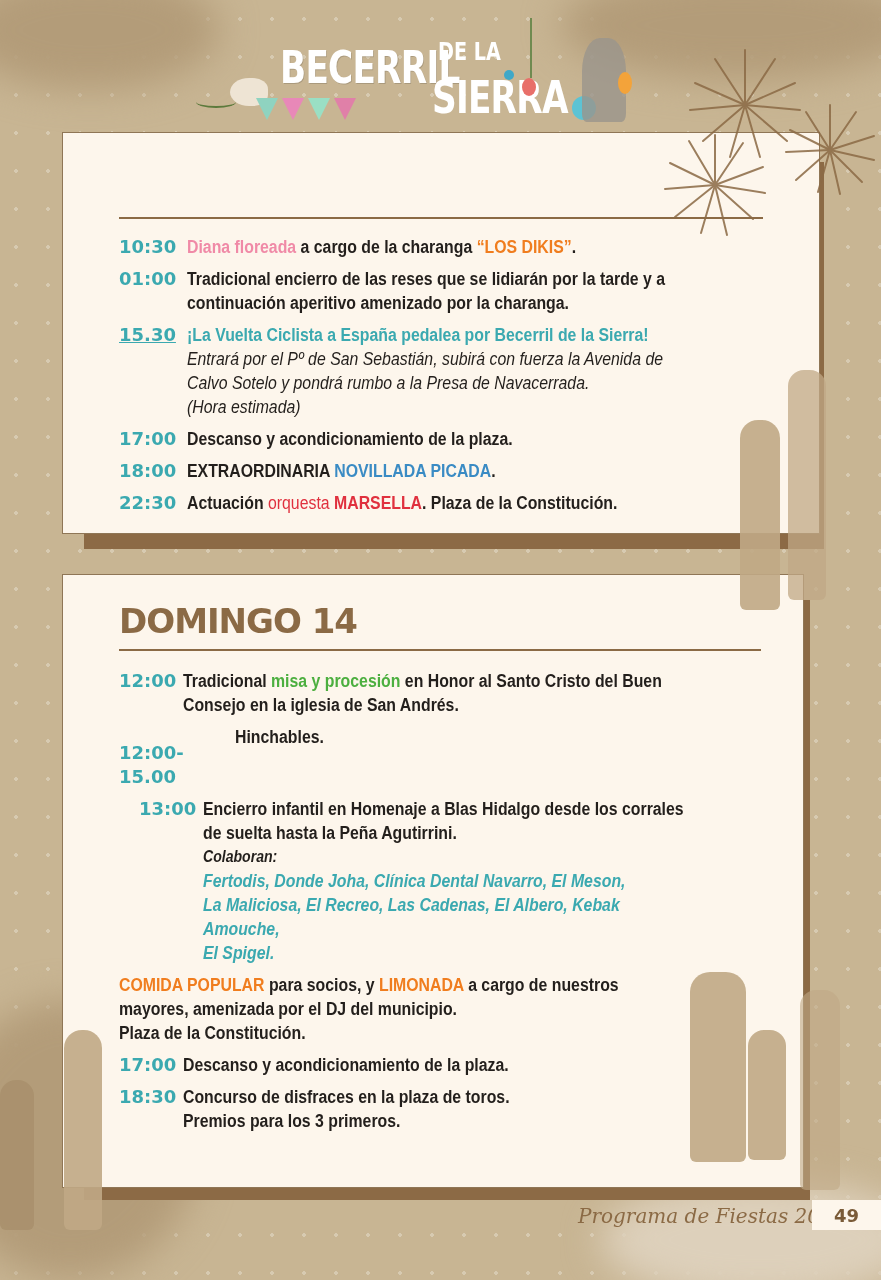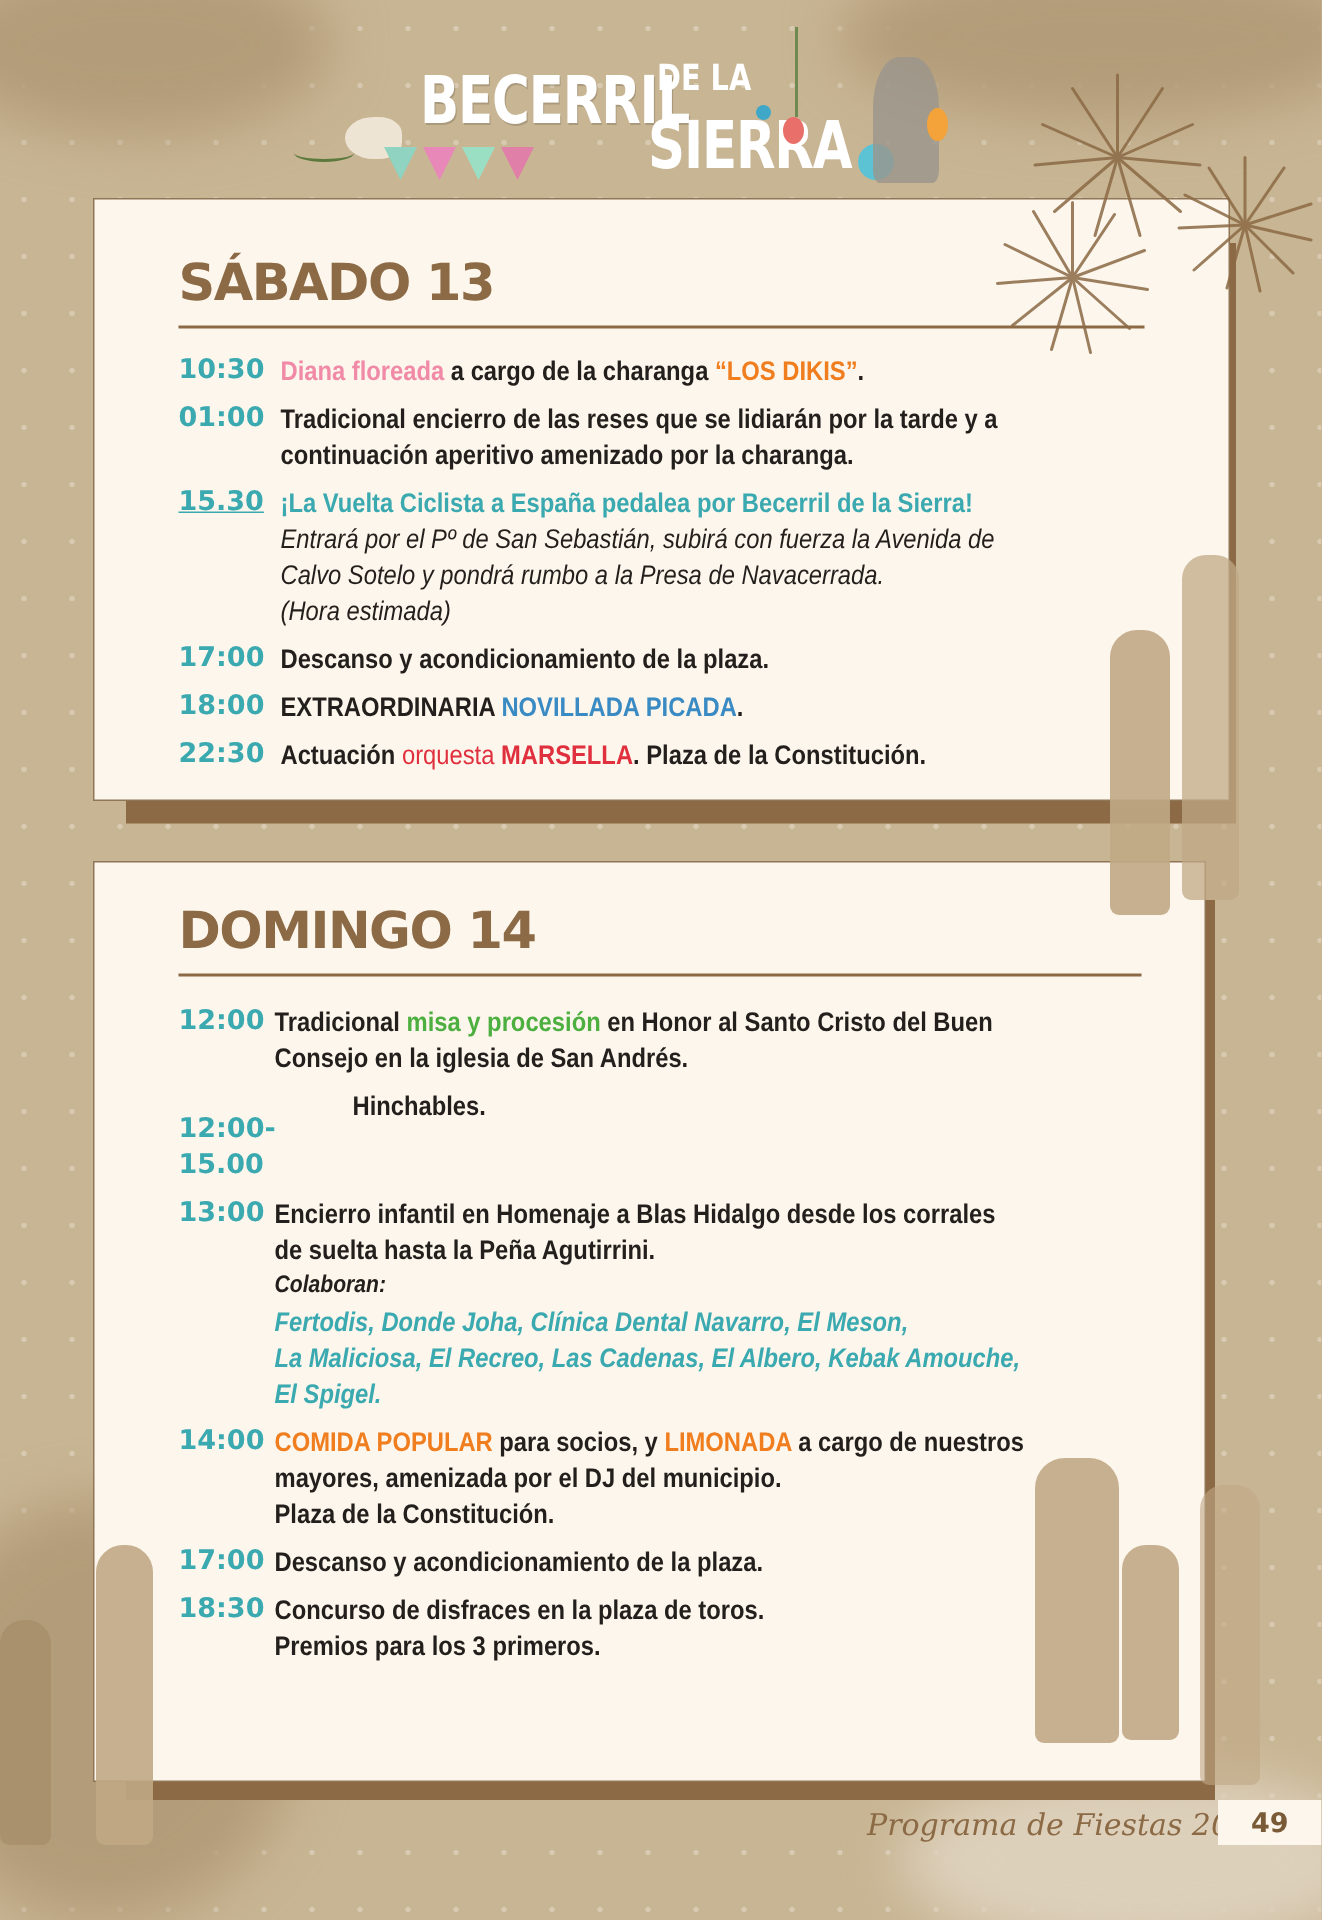--- a/index.html
+++ b/index.html
@@ -115,21 +115,20 @@
   <div style="position:absolute;left:340px;top:0;width:2px;height:60px;background:#6f8a50;"></div>
   <div style="position:absolute;left:332px;top:60px;width:14px;height:18px;background:#e86f6a;border-radius:50%;"></div>
   <div style="position:absolute;left:314px;top:52px;width:10px;height:10px;background:#3fa8c8;border-radius:50%;"></div>
   <div style="position:absolute;left:382px;top:78px;width:24px;height:24px;background:#5cc3d4;border-radius:50%;"></div>
   <div style="position:absolute;left:392px;top:20px;width:44px;height:84px;background:#9a958c;border-radius:40% 40% 10% 10%;opacity:0.8;"></div>
   <div style="position:absolute;left:428px;top:54px;width:14px;height:22px;background:#f3a33a;border-radius:50%;"></div>
 </div>
 
 <div class="card-shadow" style="left:84px;top:162px;width:740px;height:387px;"></div>
 <div class="card" style="left:62px;top:132px;width:756px;height:400px;">
-  <div class="day-title" style="top:36px;">SÁBADO 13</div>
   <div class="rule" style="top:84px;width:644px;"></div>
   <div class="events" style="top:102px;">
     <div class="ev">
       <span class="t" style="width:68px;">10:30</span>
       <span class="body"><span class="pink">Diana floreada</span><span> a cargo de la charanga </span><span class="orange">“LOS DIKIS”</span><span>.</span></span>
     </div>
     <div class="ev">
       <span class="t" style="width:68px;">01:00</span>
       <span class="body">Tradicional encierro de las reses que se lidiarán por la tarde y a continuación aperitivo amenizado por la charanga.</span>
     </div>
@@ -163,31 +162,30 @@
   <div class="events" style="top:94px;">
     <div class="ev">
       <span class="t" style="width:64px;">12:00</span>
       <span class="body"><span>Tradicional </span><span class="green">misa y procesión</span><span> en Honor al Santo Cristo del Buen Consejo en la iglesia de San Andrés.</span></span>
     </div>
     <div class="ev">
       <span class="t" style="width:116px;margin-top:16px;">12:00-15.00</span>
       <span class="body">Hinchables.</span>
     </div>
     <div class="ev">
-      <span class="t" style="width:64px;">13:00</span>
+      <span class="t" style="width:64px;margin-left:20px;">13:00</span>
       <span class="body">
           <span style="display:block;">Encierro infantil en Homenaje a Blas Hidalgo desde los corrales de suelta hasta la Peña Agutirrini.</span>
           <span class="colab-label">Colaboran:</span>
           <span class="collab">Fertodis, Donde Joha, Clínica Dental Navarro, El Meson,</span>
           <span class="collab">La Maliciosa, El Recreo, Las Cadenas, El Albero, Kebak Amouche,</span>
           <span class="collab">El Spigel.</span>
         </span>
     </div>
     <div class="ev">
-      <span class="t" style="width:64px;">14:00</span>
       <span class="body"><span class="orange">COMIDA POPULAR</span><span> para socios, y </span><span class="orange">LIMONADA</span><span> a cargo de nuestros mayores, amenizada por el DJ del municipio.</span><span style="display:block;">Plaza de la Constitución.</span></span>
     </div>
     <div class="ev">
       <span class="t" style="width:64px;">17:00</span>
       <span class="body">Descanso y acondicionamiento de la plaza.</span>
     </div>
     <div class="ev">
       <span class="t" style="width:64px;">18:30</span>
       <span class="body">
           <span style="display:block;">Concurso de disfraces en la plaza de toros.</span>

